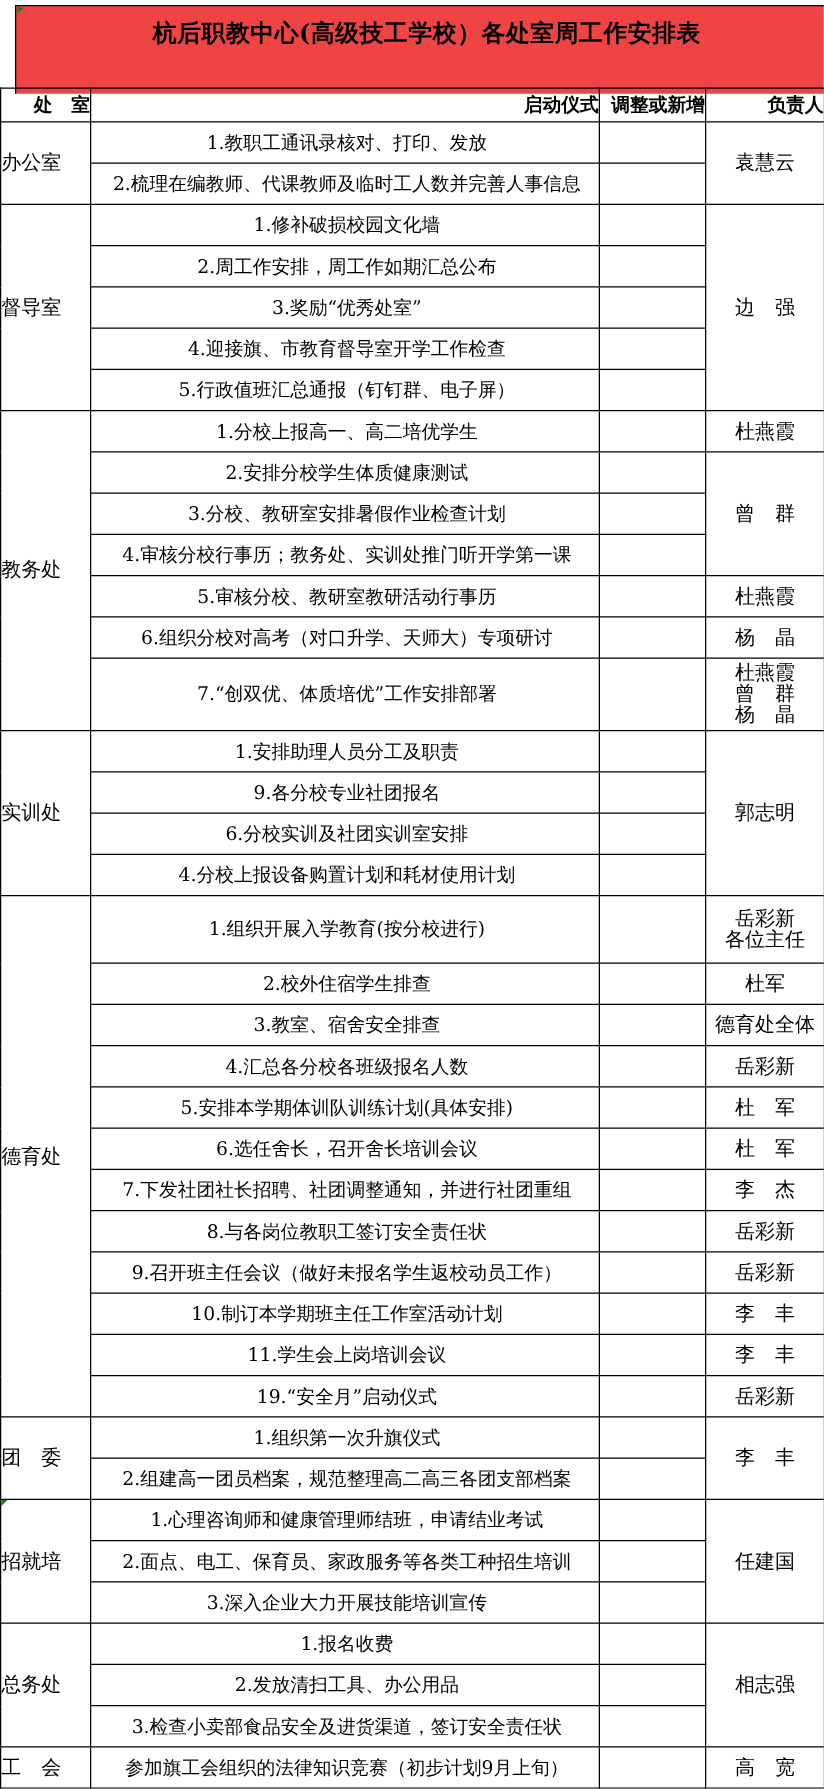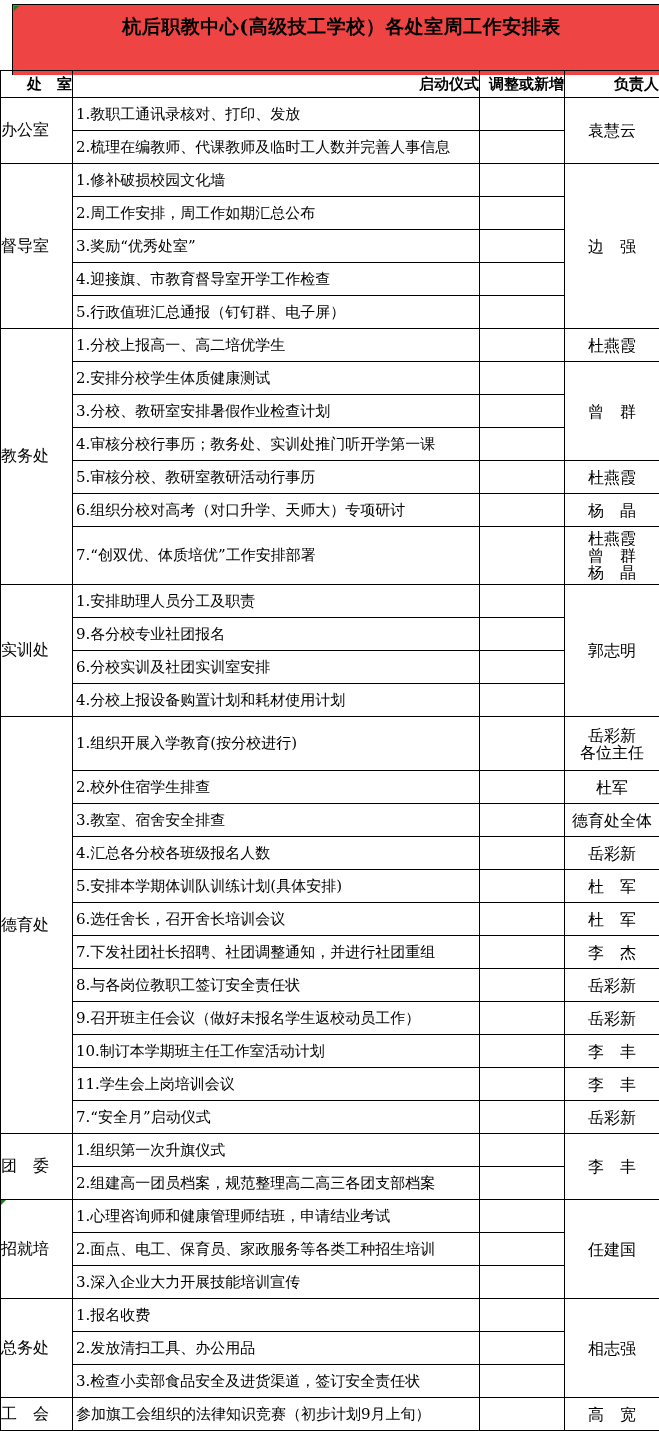--- a/index.html
+++ b/index.html
@@ -13,21 +13,21 @@
   .t1 { top: 9px; }
   .t2 { top: 38px; }
   .green-mark { position: absolute; width: 0; height: 0;
                 border-top: 5px solid #1a7f1a; border-right: 5px solid transparent; }
   table { position: absolute; left: 0; top: 70px; border-collapse: collapse;
           table-layout: fixed; width: 659px; }
   td, th { border: 1px solid #000; padding: 0; font-size: 15px; font-weight: normal;
            overflow: hidden; white-space: nowrap; }
   th { height: 26px; text-align: right; font-weight: bold; font-size: 15px; }
   td.dept { text-align: left; font-size: 16px; }
-  td.task { text-align: left; padding-left: 3px; font-size: 15px; }
+  td.task { text-align: center; padding-left: 3px; font-size: 15px; }
   td.adj { }
   td.owner { text-align: center; font-size: 16px; line-height: 17px; font-family: Liberation Serif, serif; }
   tr.r { height: 33px; }
   .owner-line { display: block; }
 </style>
 </head>
 <body>
 
 <div class="sheet">
   <div class="title-box">
@@ -226,21 +226,21 @@
           </td>
         </tr>
         <tr class="r">
           <td class="task">11.学生会上岗培训会议</td>
           <td class="adj"></td>
           <td class="owner" rowspan="1">
             <span class="owner-line">李　丰</span>
           </td>
         </tr>
         <tr class="r">
-          <td class="task">7.“安全月”启动仪式</td>
+          <td class="task">19.“安全月”启动仪式</td>
           <td class="adj"></td>
           <td class="owner" rowspan="1">
             <span class="owner-line">岳彩新</span>
           </td>
         </tr>
         <tr class="r">
           <td class="dept" rowspan="2">团　委</td>
           <td class="task">1.组织第一次升旗仪式</td>
           <td class="adj"></td>
           <td class="owner" rowspan="2">

